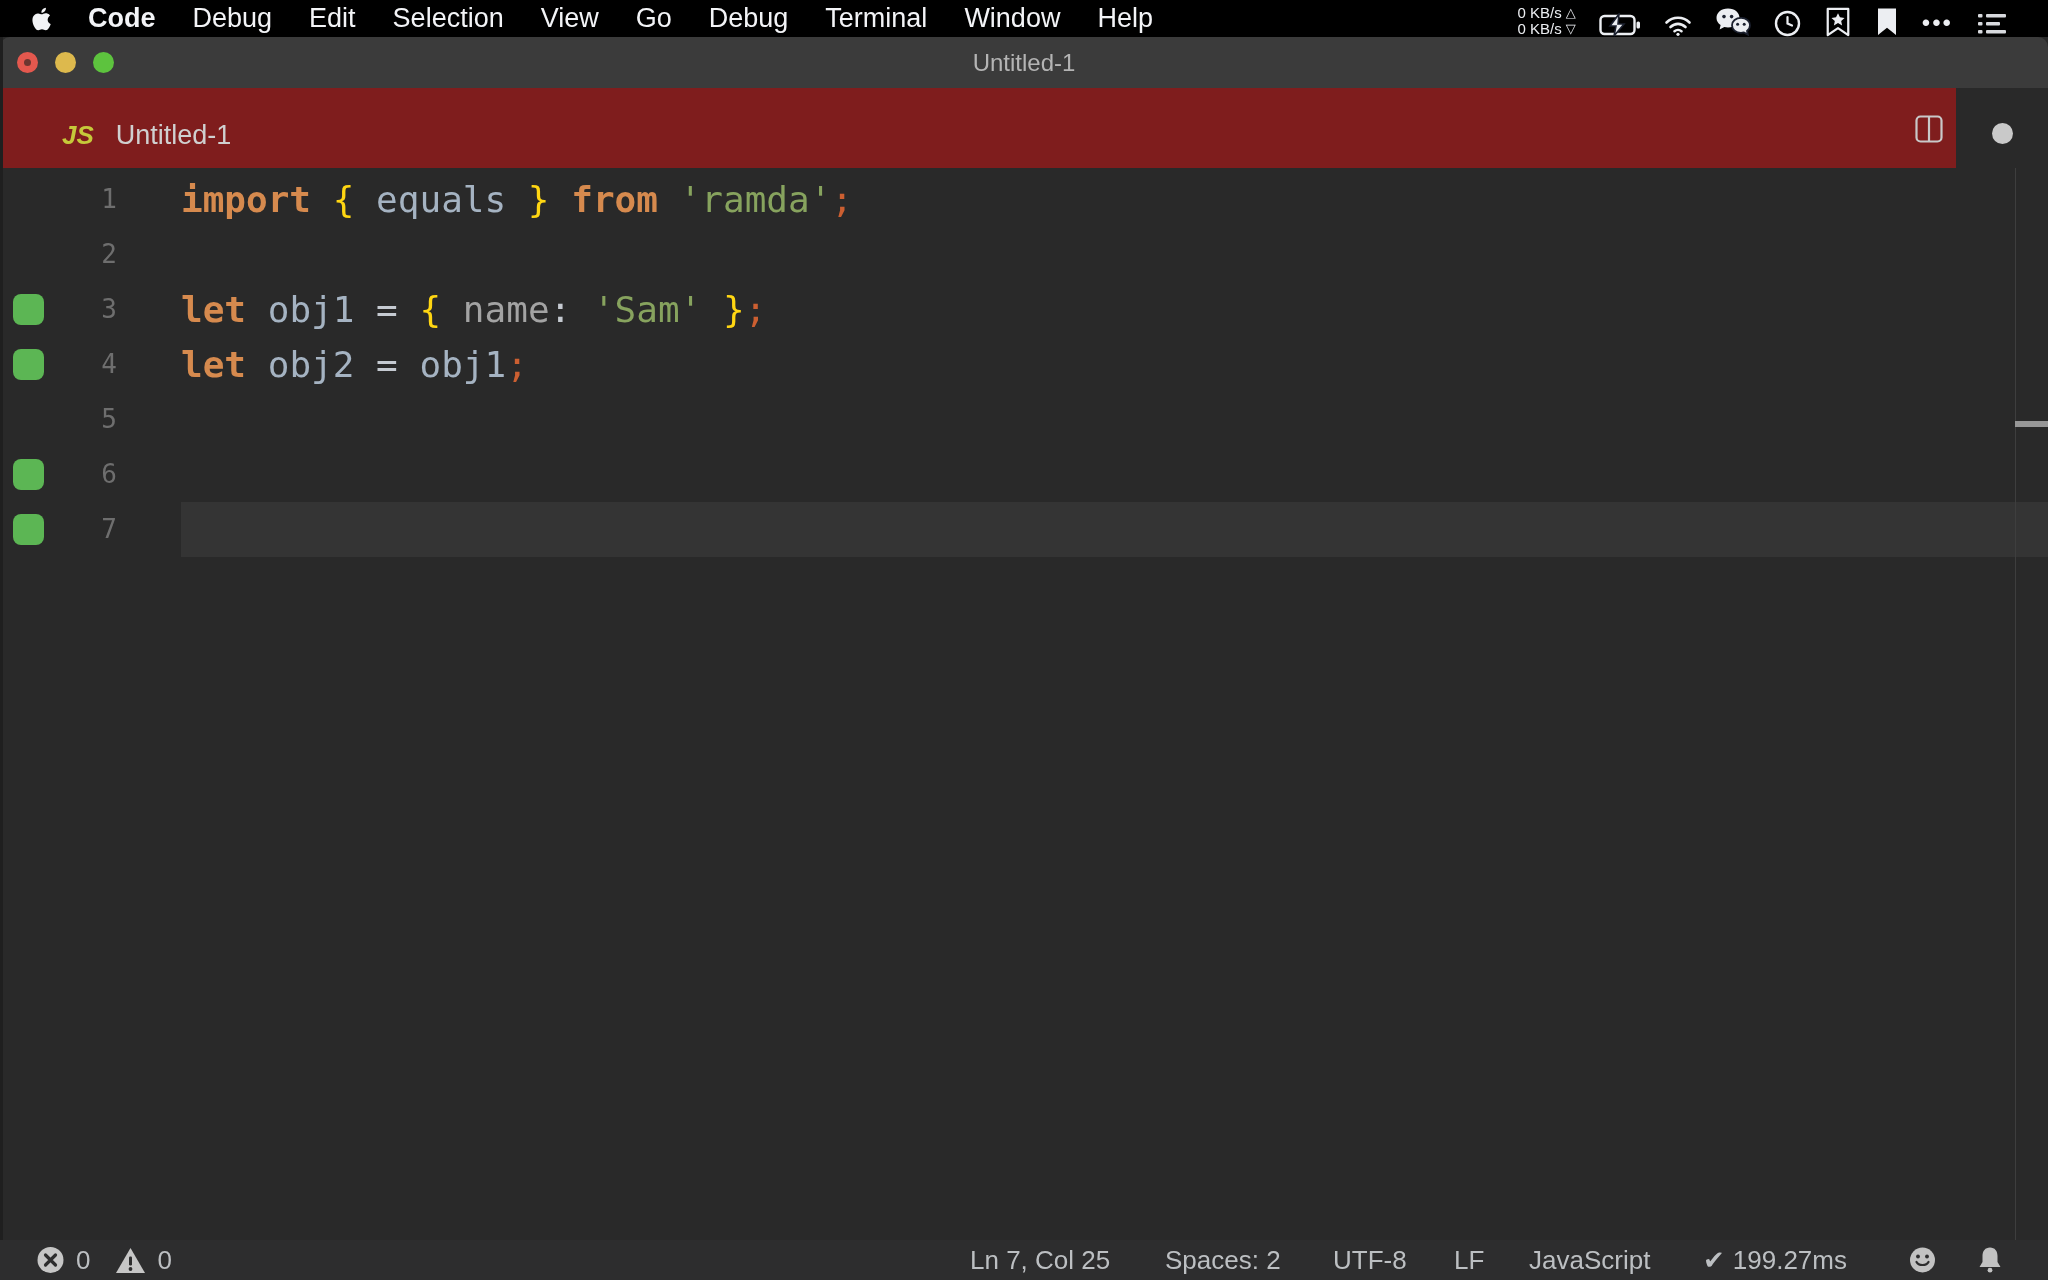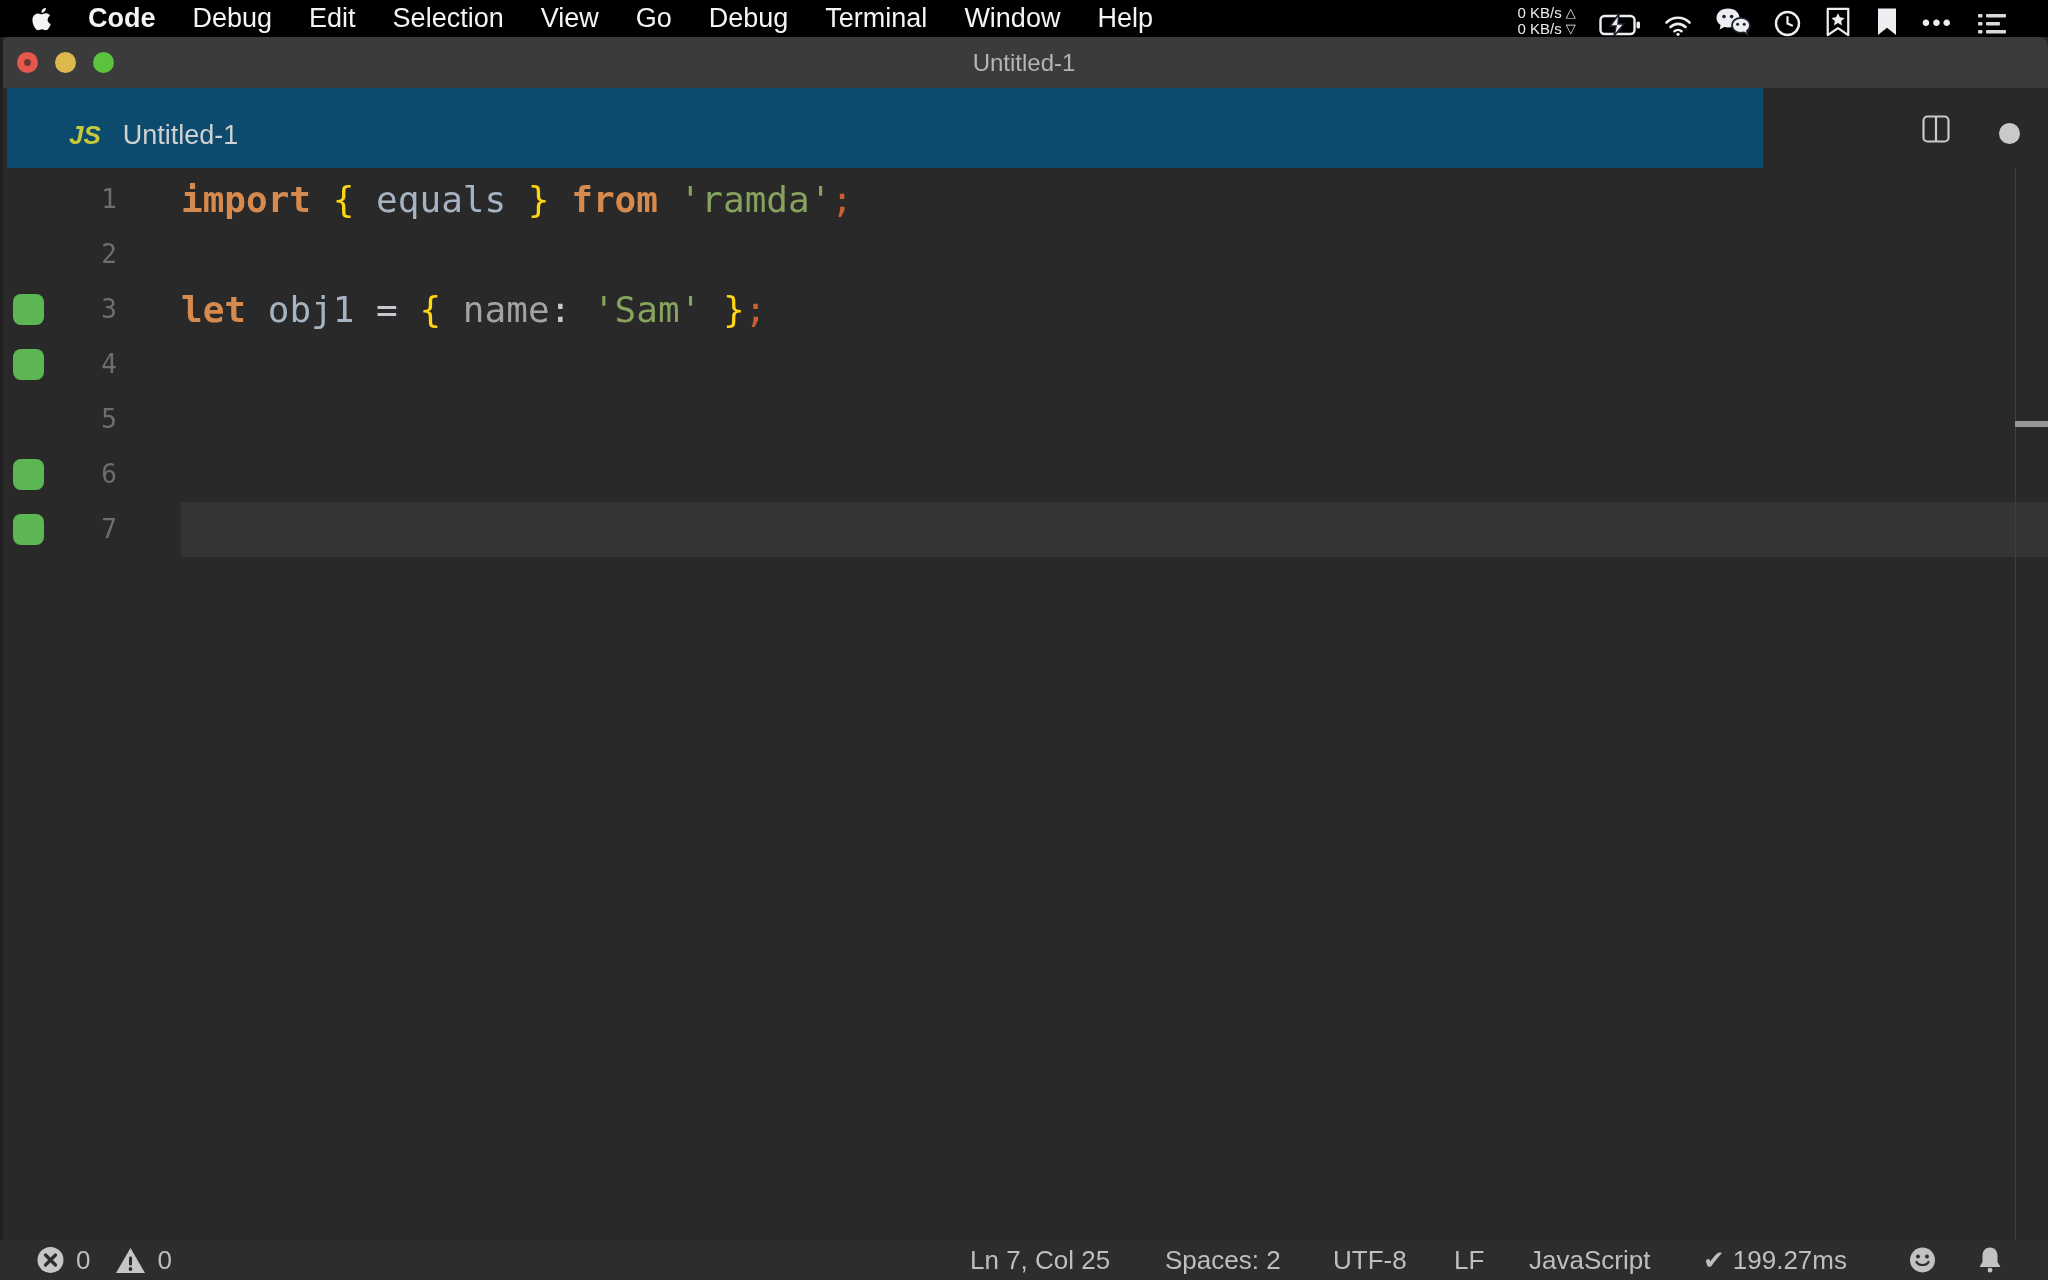--- a/index.html
+++ b/index.html
@@ -22,21 +22,21 @@
     border-radius:10px 10px 0 0;}
   #traffic{position:absolute;left:17px;top:0;height:51px;display:flex;align-items:center;gap:17px;}
   .tl{width:21px;height:21px;border-radius:50%;position:relative;}
   .tl.red{background:#e4584e;}
   .tl.red::after{content:'';position:absolute;left:7px;top:7px;width:7px;height:7px;border-radius:50%;background:#6d3630;}
   .tl.yellow{background:#ddb94d;}
   .tl.green{background:#5dc33e;}
   #win-title{position:absolute;left:0;top:0;width:100%;height:51px;line-height:51px;text-align:center;
     color:#b4b4b4;font-size:24px;}
   
-  #tabstrip{position:absolute;left:7px;top:88px;width:1756px;height:80px;background:#0c4a6e;}
+  #tabstrip{position:absolute;left:0;top:88px;width:1956px;height:80px;background:#7f1d1d;}
   #tab{position:absolute;left:62px;top:0;height:80px;display:flex;align-items:center;padding-top:14px;box-sizing:border-box;}
   #js-badge{font-size:26px;font-weight:bold;font-style:italic;color:#c6c93a;}
   #tab-label{margin-left:22px;font-size:27px;color:#d0d0d0;}
   #split-btn{position:absolute;left:1915px;top:27px;}
   #dirty-dot{position:absolute;left:1992px;top:35px;width:21px;height:21px;border-radius:50%;background:#c9c9c9;}
   
   #editor{position:absolute;left:0;top:168px;width:2048px;height:1072px;background:#292929;}
   .row{position:absolute;left:0;width:2048px;height:55px;}
   .row.current::before{content:'';position:absolute;left:181px;right:0;top:0;bottom:0;background:#343434;}
   .qsq{position:absolute;left:13px;top:12px;width:31px;height:31px;border-radius:8px;background:#5cb654;}
@@ -198,20 +198,21 @@
       <div class="code"></div>
     </div>
     <div class="row" style="top: 114px;">
       <div class="qsq"></div>
       <div class="ln">3</div>
       <div class="code"><span class="tok-kw">let</span><span class="tok-pl"> </span><span class="tok-id">obj1</span><span class="tok-pl"> </span><span class="tok-op">=</span><span class="tok-pl"> </span><span class="tok-br">{</span><span class="tok-pl"> </span><span class="tok-pr">name</span><span class="tok-op">:</span><span class="tok-pl"> </span><span class="tok-str">'Sam'</span><span class="tok-pl"> </span><span class="tok-br">}</span><span class="tok-sm">;</span></div>
     </div>
     <div class="row" style="top: 169px;">
       <div class="qsq"></div>
       <div class="ln">4</div>
+      <div class="code"><span class="tok-kw">let</span><span class="tok-pl"> </span><span class="tok-id">obj2</span><span class="tok-pl"> </span><span class="tok-op">=</span><span class="tok-pl"> </span><span class="tok-id">obj1</span><span class="tok-sm">;</span></div>
     </div>
     <div class="row" style="top: 224px;">
       <div class="ln">5</div>
       <div class="code"></div>
     </div>
     <div class="row" style="top: 279px;">
       <div class="qsq"></div>
       <div class="ln">6</div>
     </div>
     <div class="row current" style="top: 334px;">

